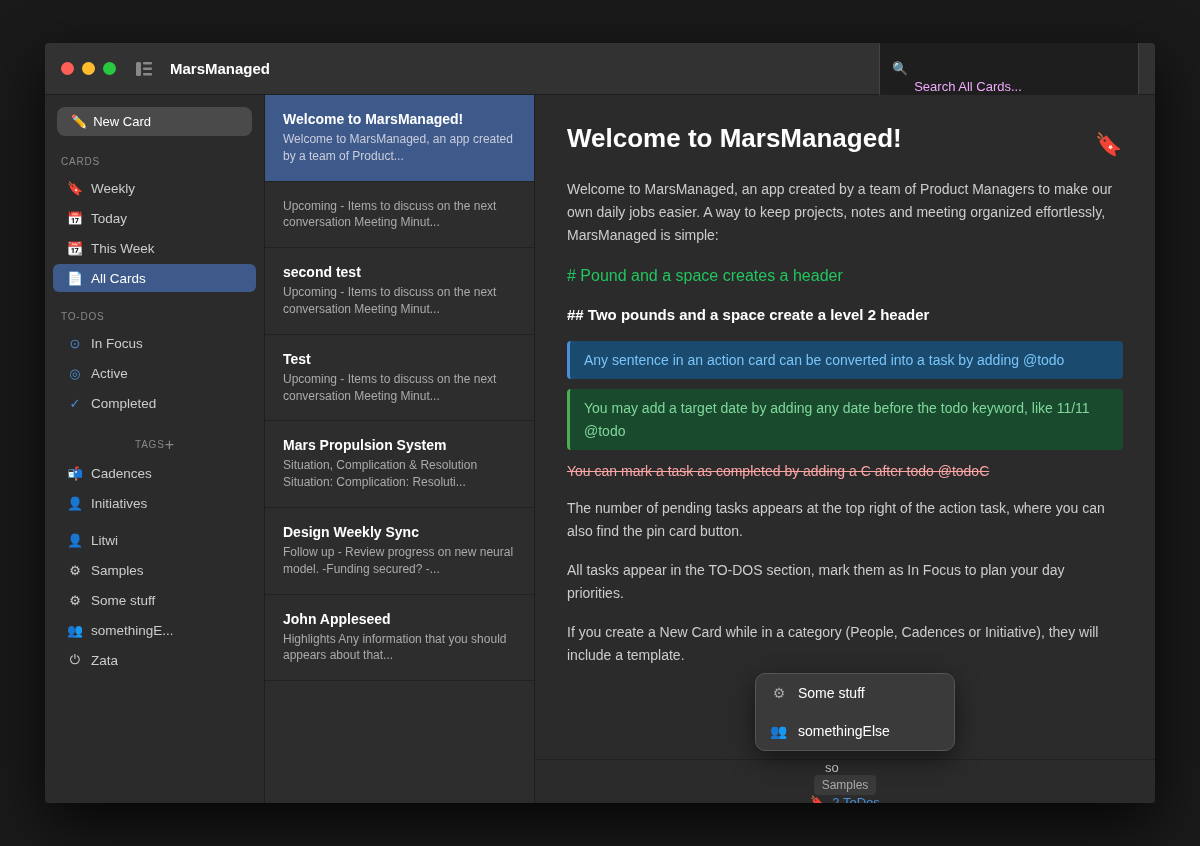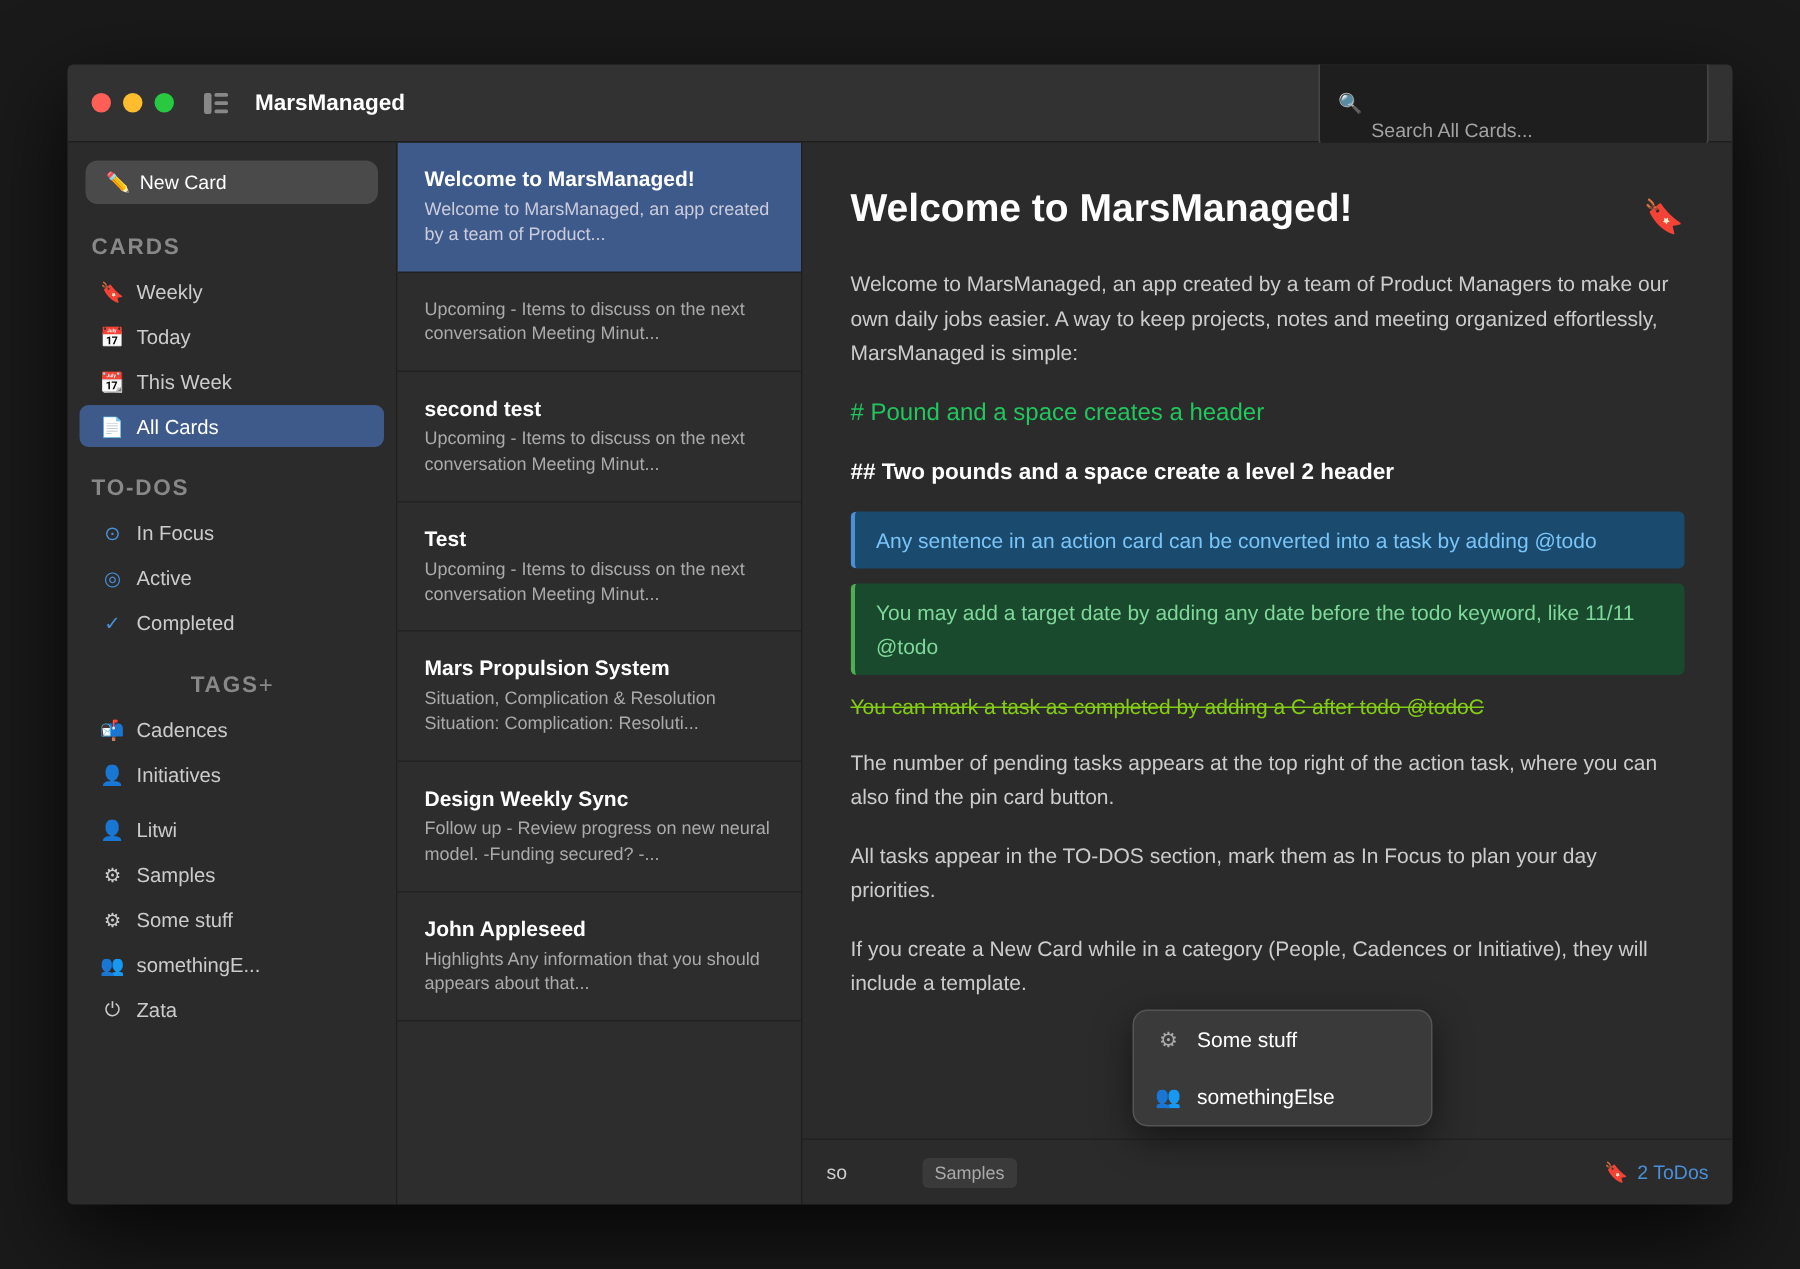--- a/index.html
+++ b/index.html
@@ -113,22 +113,22 @@
       font-size: 13px;
       font-weight: 500;
       cursor: pointer;
       display: flex;
       align-items: center;
       gap: 6px;
     }
 
     .sidebar-section-label {
       color: #888;
-      font-size: 15px;
-      font-weight: 700;
+      font-size: 10px;
+      font-weight: 400;
       letter-spacing: 0.08em;
       padding: 4px 16px 4px 16px;
       margin-bottom: 2px;
     }
 
     .sidebar-item {
       display: flex;
       align-items: center;
       gap: 8px;
       padding: 6px 14px;
@@ -280,35 +280,36 @@
       border-left: 3px solid #4caf50;
       padding: 8px 14px;
       border-radius: 4px;
       color: #7fd89a;
       margin-bottom: 10px;
       font-size: 14px;
     }
 
     .detail-strikethrough {
       text-decoration: line-through;
-      color: #84cc16;
+      color: #fca5a5;
       margin-bottom: 14px;
       font-size: 14px;
     }
 
     
     .detail-footer {
       height: 44px;
       border-top: 1px solid #222;
       display: flex;
       align-items: center;
       padding: 0 16px;
-      gap: 24px;
+      gap: 0;
       background: #2b2b2b;
       flex-shrink: 0;
+      flex-direction: column;
     }
 
     .footer-tag {
       background: #3a3a3a;
       border-radius: 4px;
       padding: 3px 8px;
       font-size: 12px;
       color: #aaa;
       display: flex;
       align-items: center;
@@ -390,21 +391,21 @@
           <rect x="0" y="0" width="5" height="14" rx="1.5" fill="#888"></rect>
           <rect x="7" y="0" width="9" height="2.5" rx="1" fill="#888"></rect>
           <rect x="7" y="5.5" width="9" height="2.5" rx="1" fill="#888"></rect>
           <rect x="7" y="11" width="9" height="2.5" rx="1" fill="#888"></rect>
         </svg>
       </div>
       <span class="app-title">MarsManaged</span>
     </div>
     <div class="search-bar">
       <span>🔍</span>
-      <span style="color:#a3a3a3;font-size:13px;margin-top:36px;">Search All Cards...</span>
+      <span style="color:#f0abfc;font-size:13px;margin-top:36px;">Search All Cards...</span>
     </div>
   </div>
 
   <div class="main-content">
 
     <div class="sidebar">
       <button class="new-card-btn">
         <span>✏️</span>
         <span>New Card</span>
       </button>

